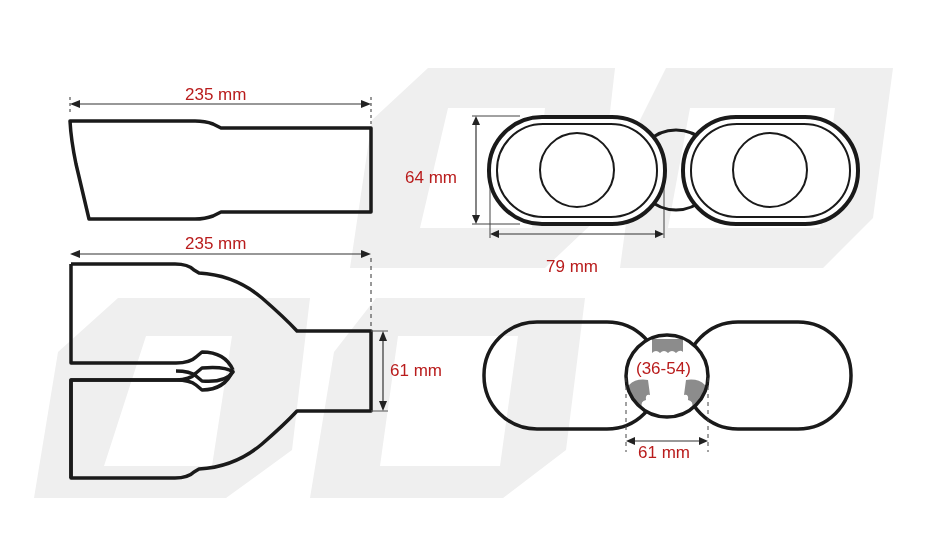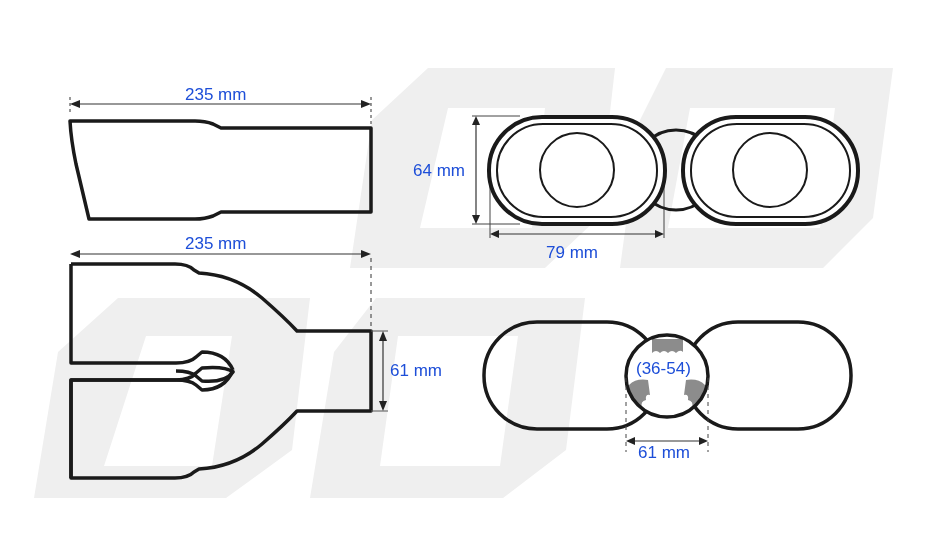--- a/index.html
+++ b/index.html
@@ -1,18 +1,18 @@
 <!DOCTYPE html>
 <html><head>
 <meta charset="utf-8">
 <style>
   html, body { margin: 0; padding: 0; background: #ffffff; }
   body { width: 933px; height: 545px; position: relative; overflow: hidden; font-family: "Liberation Sans", "DejaVu Sans", sans-serif; }
   svg { position: absolute; left: 0; top: 0; }
-  .label { position: absolute; font-size: 17px; color: #1d4ed8; white-space: nowrap; line-height: 1; }
+  .label { position: absolute; font-size: 17px; color: #b91c1c; white-space: nowrap; line-height: 1; }
 </style>
 </head>
 <body>
 
 <svg width="933" height="545" viewBox="0 0 933 545" xmlns="http://www.w3.org/2000/svg">
 
   <g fill="#efefef" fill-rule="evenodd">
     <path d="M428,68 L615,68 L598,218 L545,268 L350,268 L372,120 Z M448,108 L545,108 L532,228 L420,228 Z"></path>
     <path d="M666,68 L893,68 L873,218 L823,268 L620,268 L640,120 Z M690,108 L835,108 L820,228 L668,228 Z"></path>
     <path d="M118,298 L310,298 L292,450 L226,498 L34,498 L58,352 Z M146,336 L232,336 L212,466 L104,466 Z"></path>
@@ -76,16 +76,16 @@
     <line x1="708" y1="378" x2="708" y2="452" stroke="#444" stroke-width="1" stroke-dasharray="4,4"></line>
     <line x1="630" y1="441" x2="704" y2="441" stroke="#333" stroke-width="1.2"></line>
     <polygon points="626,441 635,437 635,445" fill="#222"></polygon>
     <polygon points="708,441 699,437 699,445" fill="#222"></polygon>
   </g>
 </svg>
 
 <div class="label" style="left:185px; top:86px;">235 mm</div>
 <div class="label" style="left:185px; top:235px;">235 mm</div>
 <div class="label" style="left:390px; top:362px;">61 mm</div>
-<div class="label" style="left:405px; top:162px;margin-left:8px;">64 mm</div>
-<div class="label" style="left:546px; top:244px;">79 mm</div>
+<div class="label" style="left:405px; top:169px;">64 mm</div>
+<div class="label" style="left:546px; top:258px;">79 mm</div>
 <div class="label" style="left:636px; top:360px;">(36-54)</div>
 <div class="label" style="left:638px; top:444px;">61 mm</div>
 
 </body></html>

